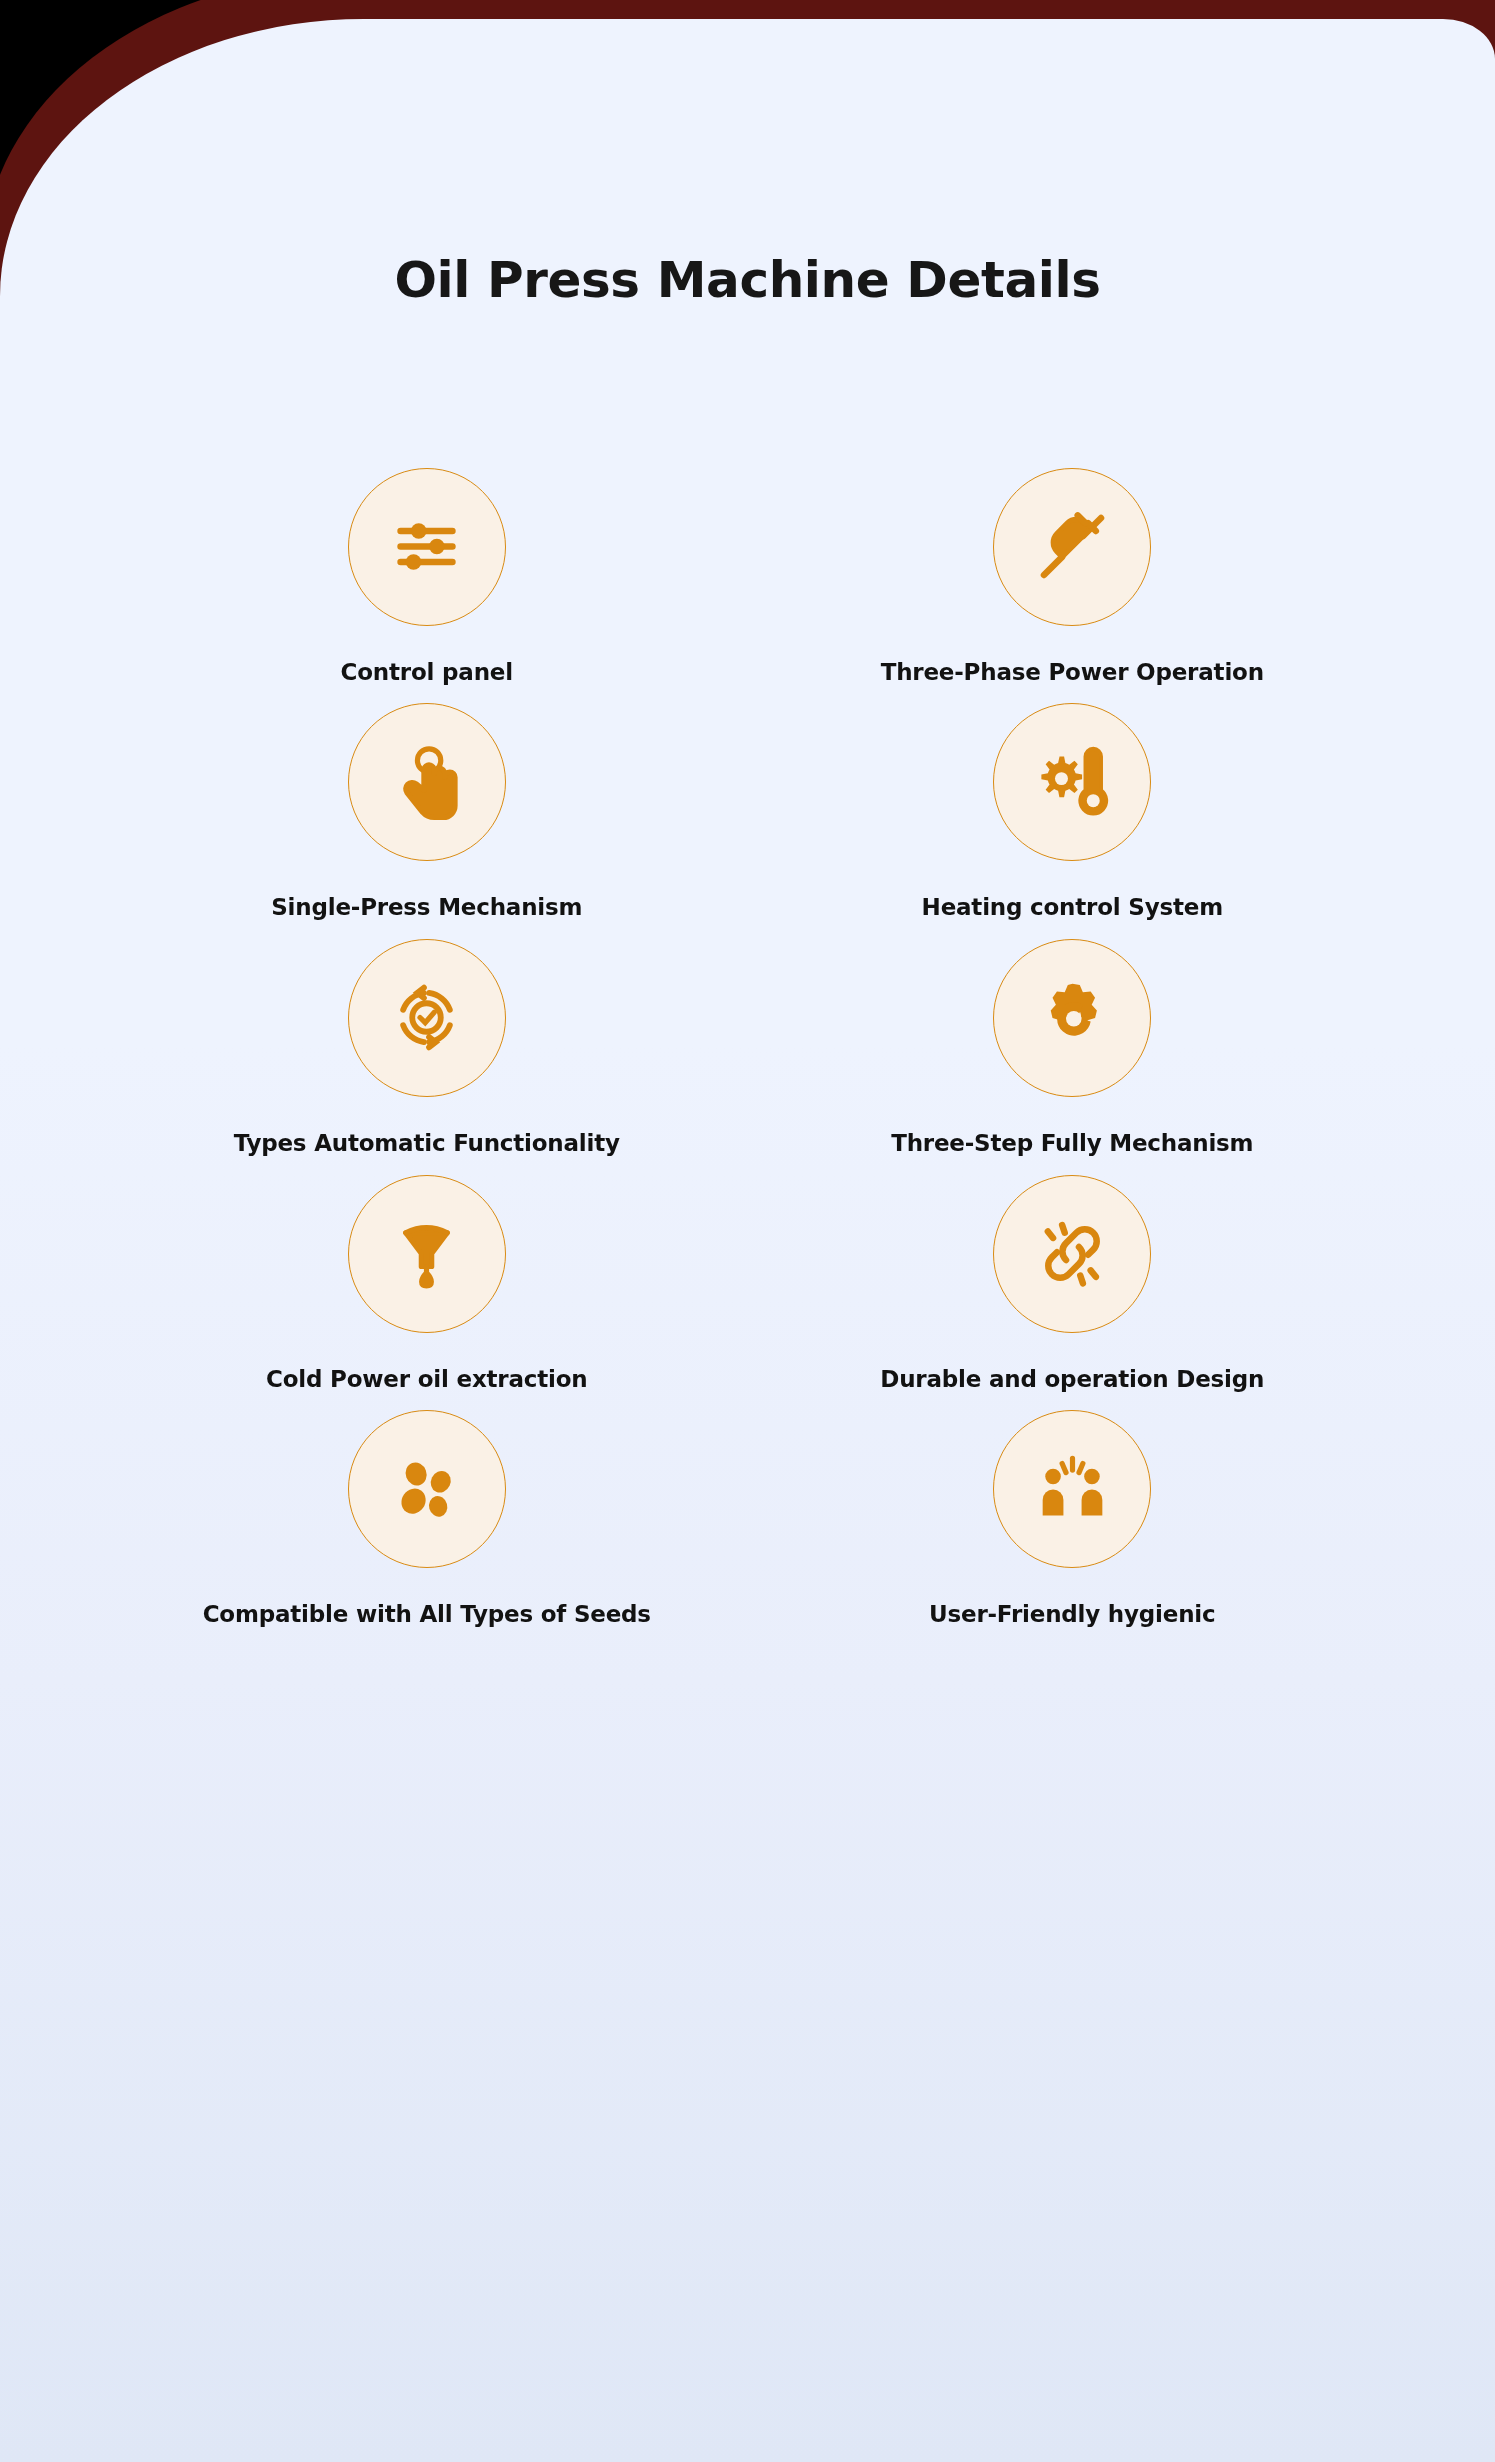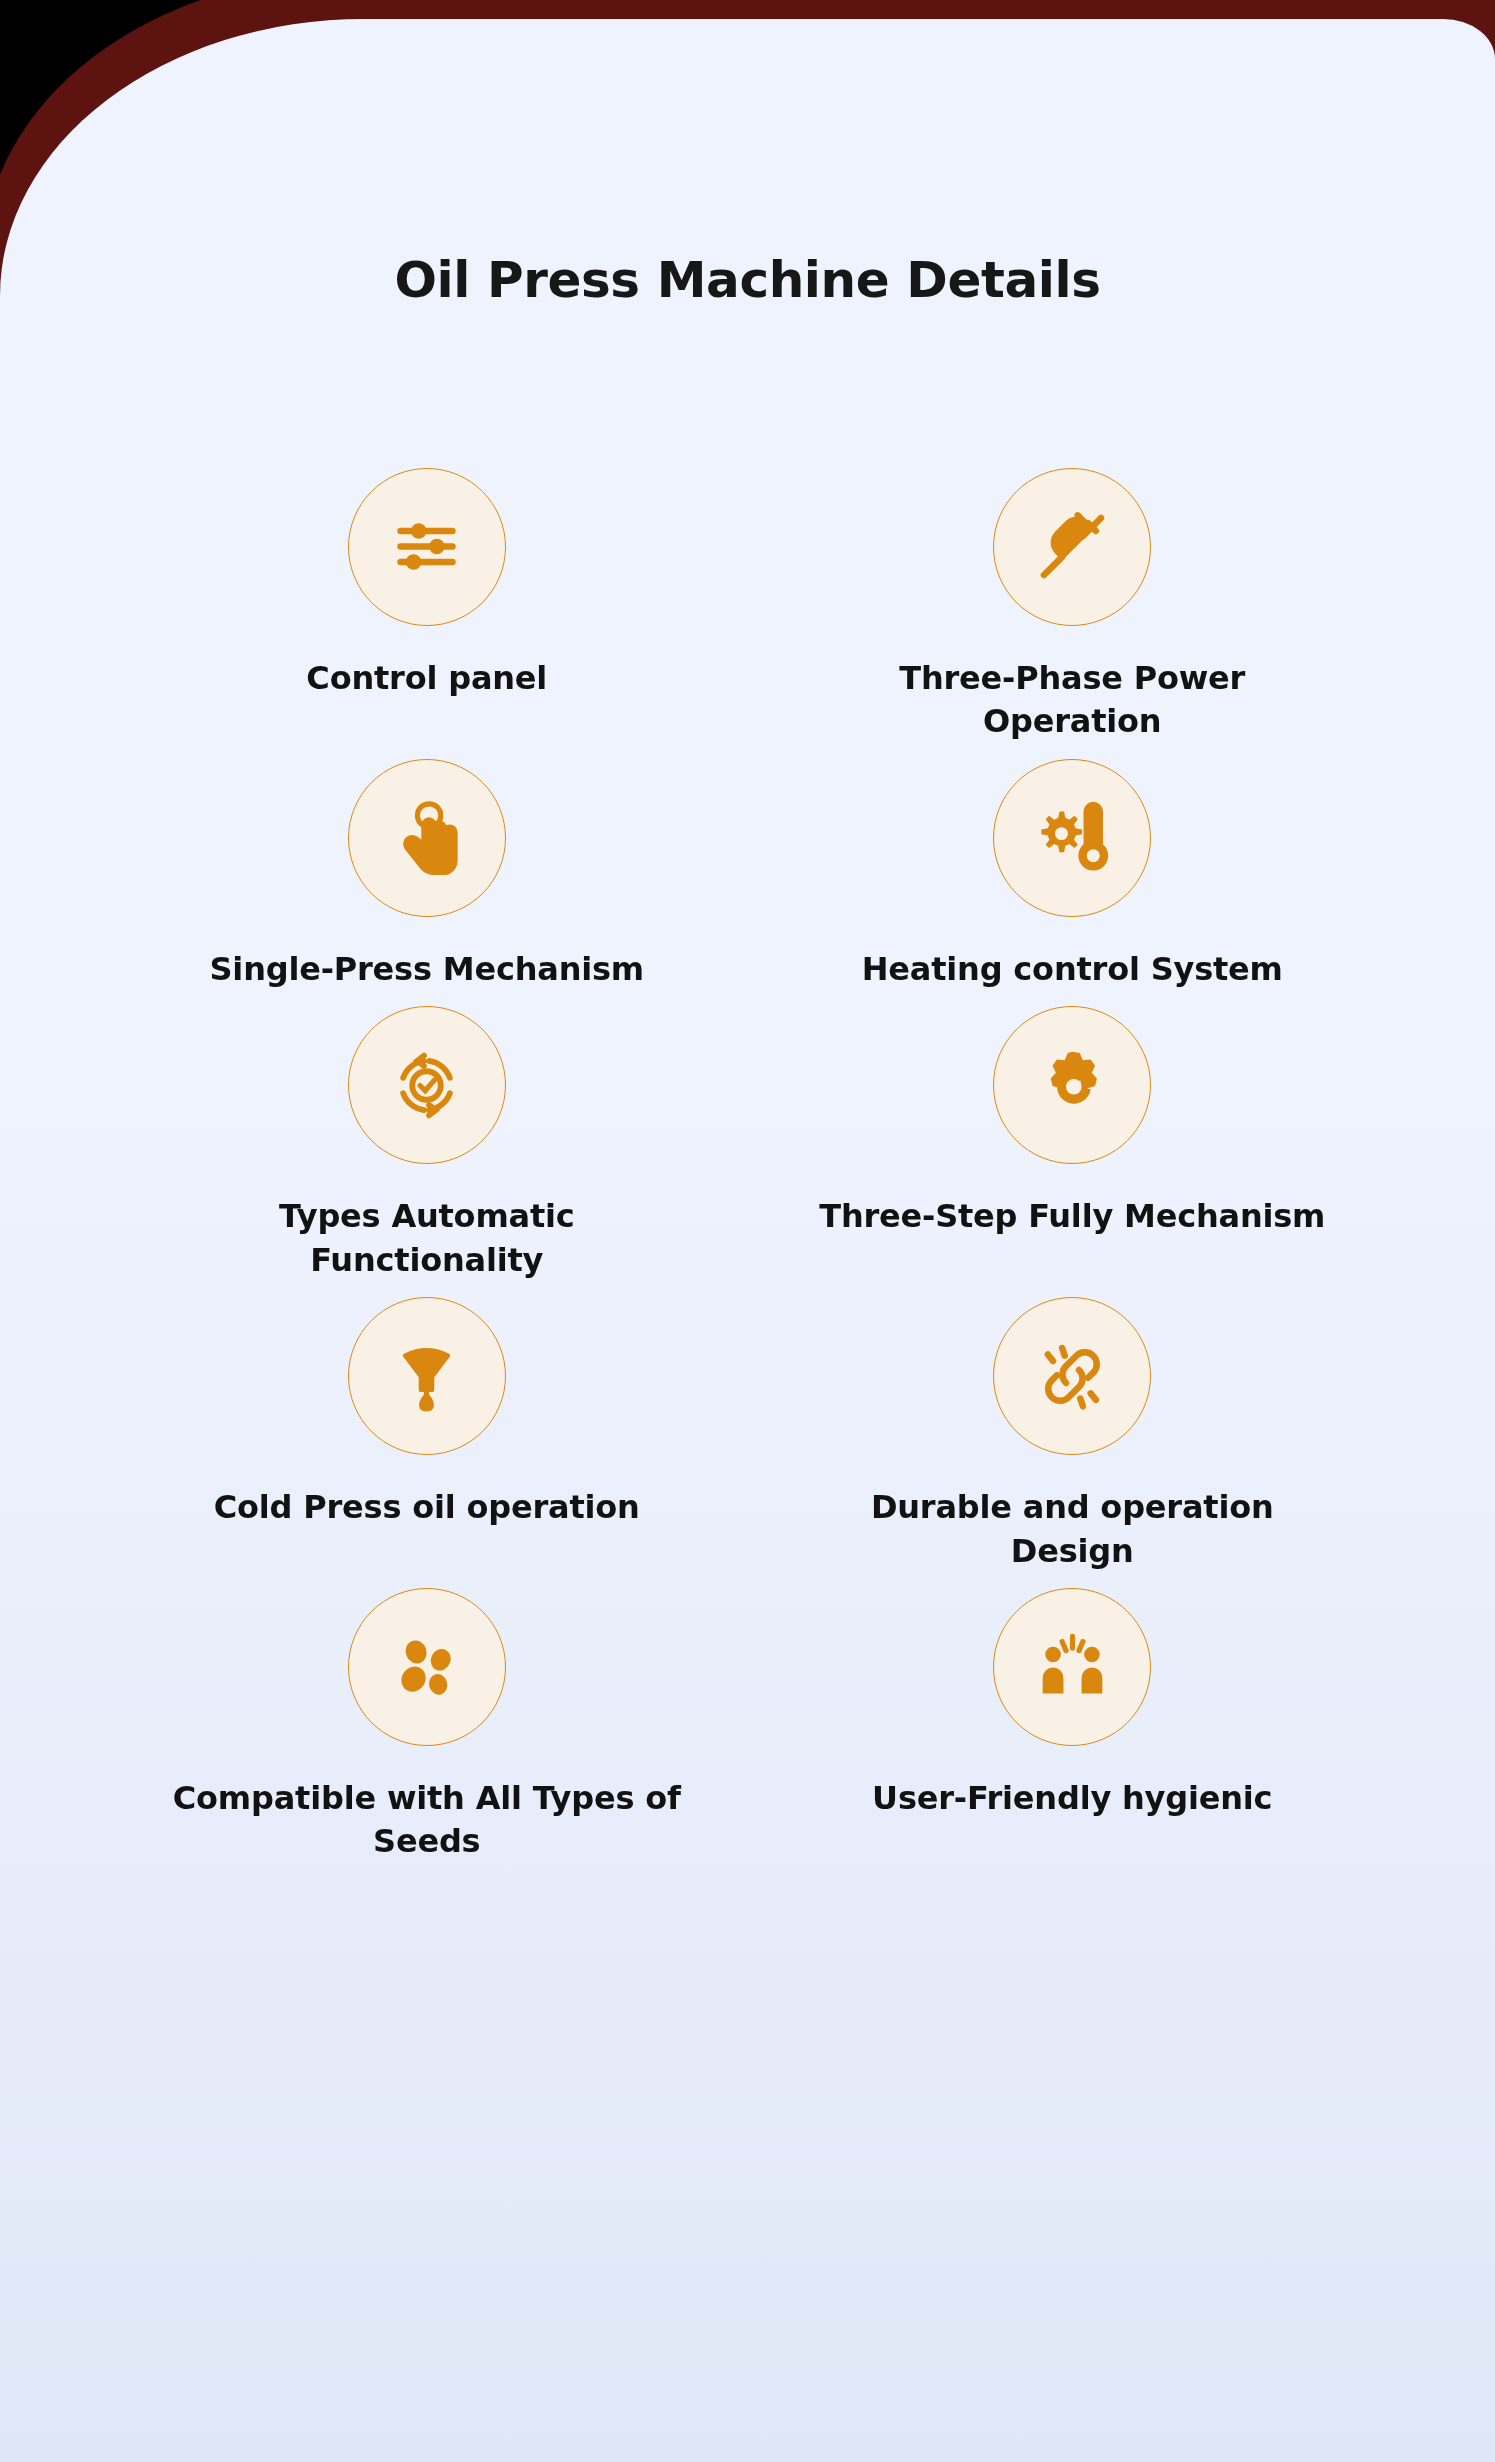--- a/index.html
+++ b/index.html
@@ -88,21 +88,21 @@
   }
 
   .icon-circle svg {
     width: 83px;
     height: 83px;
     display: block;
   }
 
   .feature-label {
     margin-top: 31px;
-    font-size: 32px;
+    font-size: 23px;
     font-weight: bold;
     color: #121212;
     text-align: center;
     line-height: 1.35;
     max-width: 520px;
     letter-spacing: -0.2px;
   }
 </style>
 </head>
 <body>
@@ -198,21 +198,21 @@
 
       <div class="feature">
         <div class="icon-circle">
           <svg viewBox="0 0 64 64" fill="none" stroke="#d9870f" stroke-width="4" stroke-linecap="round" stroke-linejoin="round">
             <path d="M16 16 h32 l-12 16 v10 h-8 v-10z" fill="#d9870f" stroke="#d9870f"></path>
             <path d="M16 16 q16 -8 32 0" fill="#d9870f" stroke="#d9870f"></path>
             <line x1="32" y1="42" x2="32" y2="47"></line>
             <path d="M32 47 c5 5 5 10 0 10 c-5 0 -5 -5 0 -10z" fill="#d9870f" stroke="#d9870f"></path>
           </svg>
         </div>
-        <div class="feature-label">Cold Press oil operation</div>
+        <div class="feature-label">Cold Power oil extraction</div>
       </div>
 
       <div class="feature">
         <div class="icon-circle">
           <svg viewBox="0 0 64 64" fill="none" stroke="#d9870f" stroke-width="5" stroke-linecap="round">
             <path d="M27 37 a9 9 0 0 1 0 -13 l8 -8 a9 9 0 0 1 13 13 l-4 4"></path>
             <path d="M37 27 a9 9 0 0 1 0 13 l-8 8 a9 9 0 0 1 -13 -13 l4 -4"></path>
             <line x1="13" y1="15" x2="17" y2="20"></line>
             <line x1="24" y1="10" x2="26" y2="16"></line>
             <line x1="50" y1="50" x2="46" y2="45"></line>

